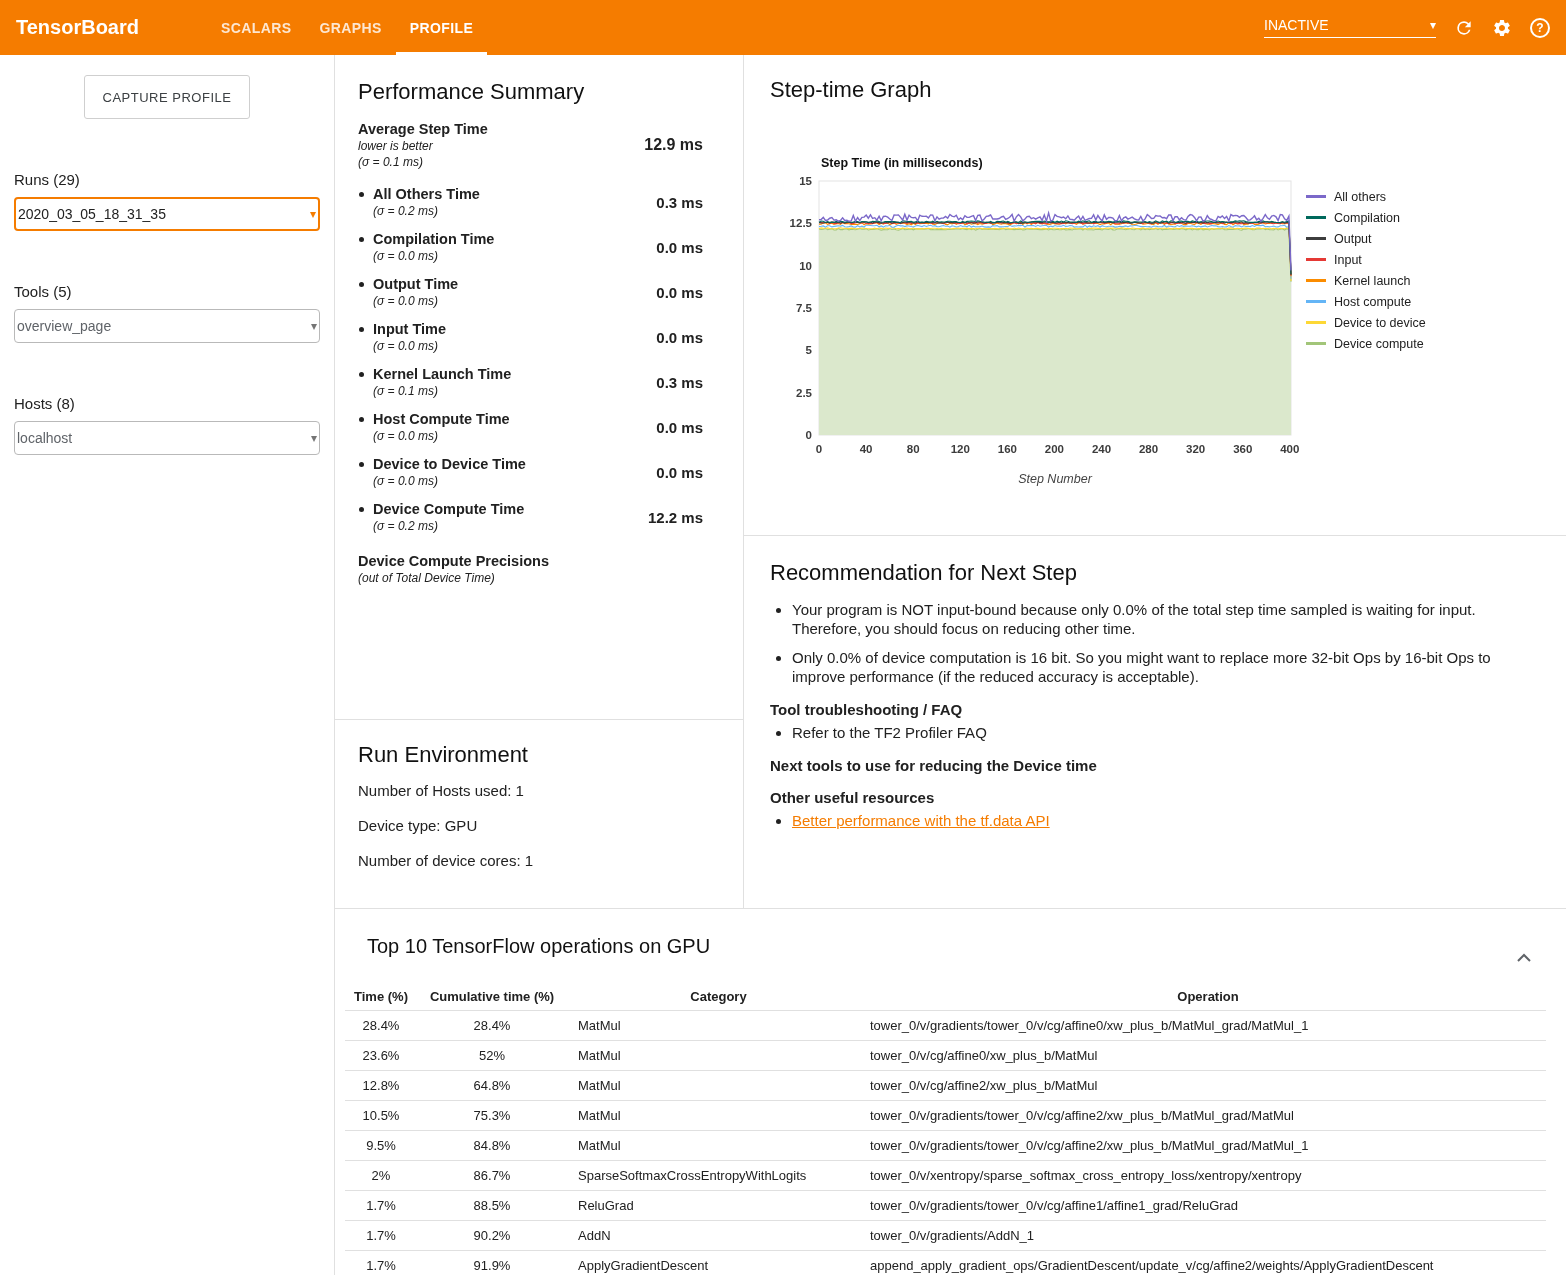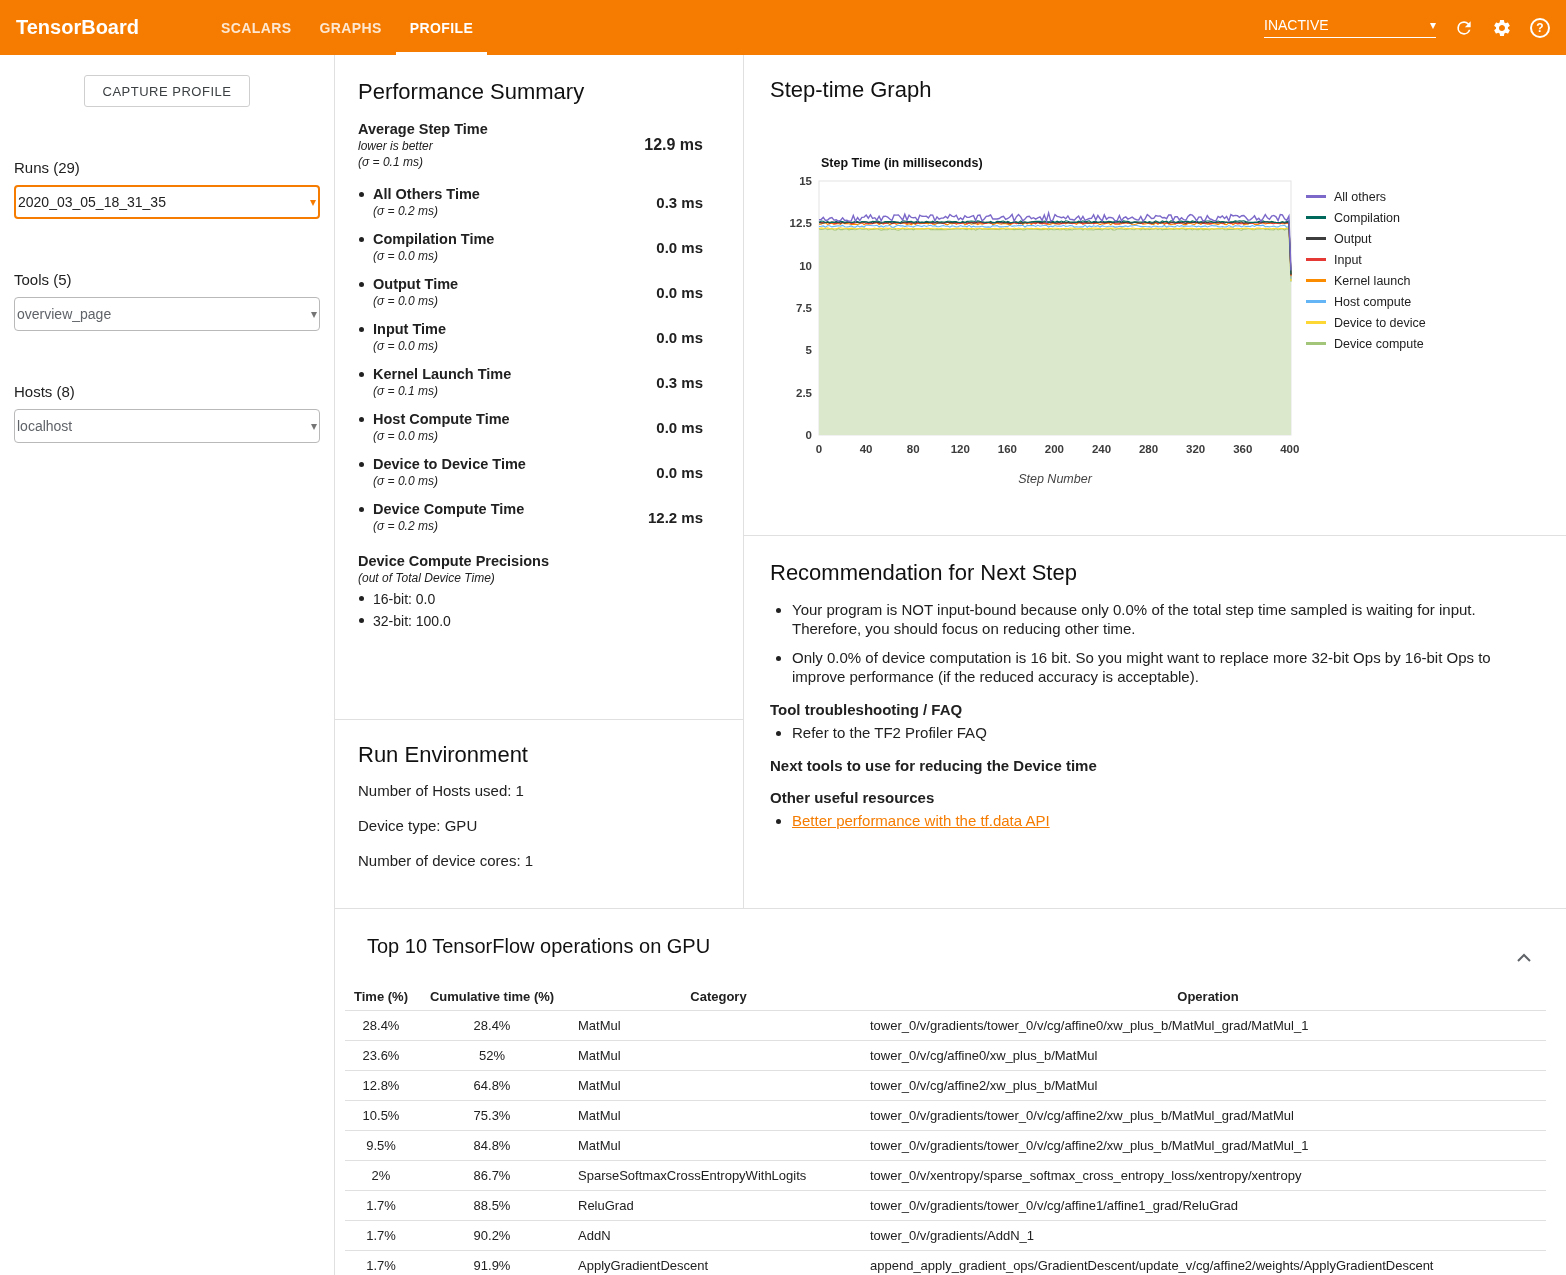--- a/index.html
+++ b/index.html
@@ -19,21 +19,21 @@
              font-size:14px;border-bottom:1px solid #fff;padding-bottom:4px;cursor:pointer;}
   .tb-icon{width:20px;height:20px;cursor:pointer;display:block;}
   .help{width:16px;height:16px;border:2px solid #fff;border-radius:50%;color:#fff;font-size:12px;
         font-weight:700;display:flex;align-items:center;justify-content:center;cursor:pointer;}
   .caret{font-size:12px;color:#757575;line-height:1;}
   .caret.orange{color:#f57c00;}
   .caret.white{color:#fff;}
 
   
   .sidebar{position:absolute;top:55px;left:0;width:334px;bottom:0;background:#fff;}
-  .capture{display:block;margin:20px auto 0;width:166px;height:32px;background:#fff;
+  .capture{display:block;margin:20px auto 0;width:166px;height:44px;background:#fff;
            border:1px solid #cfcfcf;border-radius:3px;font-family:"Liberation Sans",sans-serif;
            font-size:13px;letter-spacing:.5px;color:#3c4043;cursor:pointer;}
   .field-label{margin:52px 0 0 14px;font-size:15px;color:#212121;}
   .dd{margin:9px 14px 0;height:34px;border:1px solid #b9b9b9;border-radius:4px;display:flex;
       align-items:center;justify-content:space-between;padding:0 2px;font-size:14px;color:#5f6368;
       box-sizing:border-box;cursor:pointer;background:#fff;}
   .dd-active{border:2px solid #f57c00;color:#212121;}
 
   
   .vline,.hline{position:absolute;background:#e0e0e0;z-index:1;}
@@ -235,32 +235,20 @@
             <span class="metric-name" style="display:block;">Device Compute Time</span>
             <span class="metric-sub" style="display:block;">(σ = 0.2 ms)</span>
           </span>
           <span class="metric-value">12.2 ms</span>
         </li>
       </ul>
 
     <div class="prec">
       <div class="metric-name">Device Compute Precisions</div>
       <div class="metric-sub">(out of Total Device Time)</div>
-      <ul class="prec-list">
-
-          <li>
-            <span class="dot"></span>
-            <span>16-bit: 0.0</span>
-          </li>
-
-          <li>
-            <span class="dot"></span>
-            <span>32-bit: 100.0</span>
-          </li>
-        </ul>
     </div>
   </section>
 
   <section class="runenv">
     <div class="section-title">Run Environment</div>
     <ul class="env-list">
 
         <li>Number of Hosts used: 1</li>
 
         <li>Device type: GPU</li>

